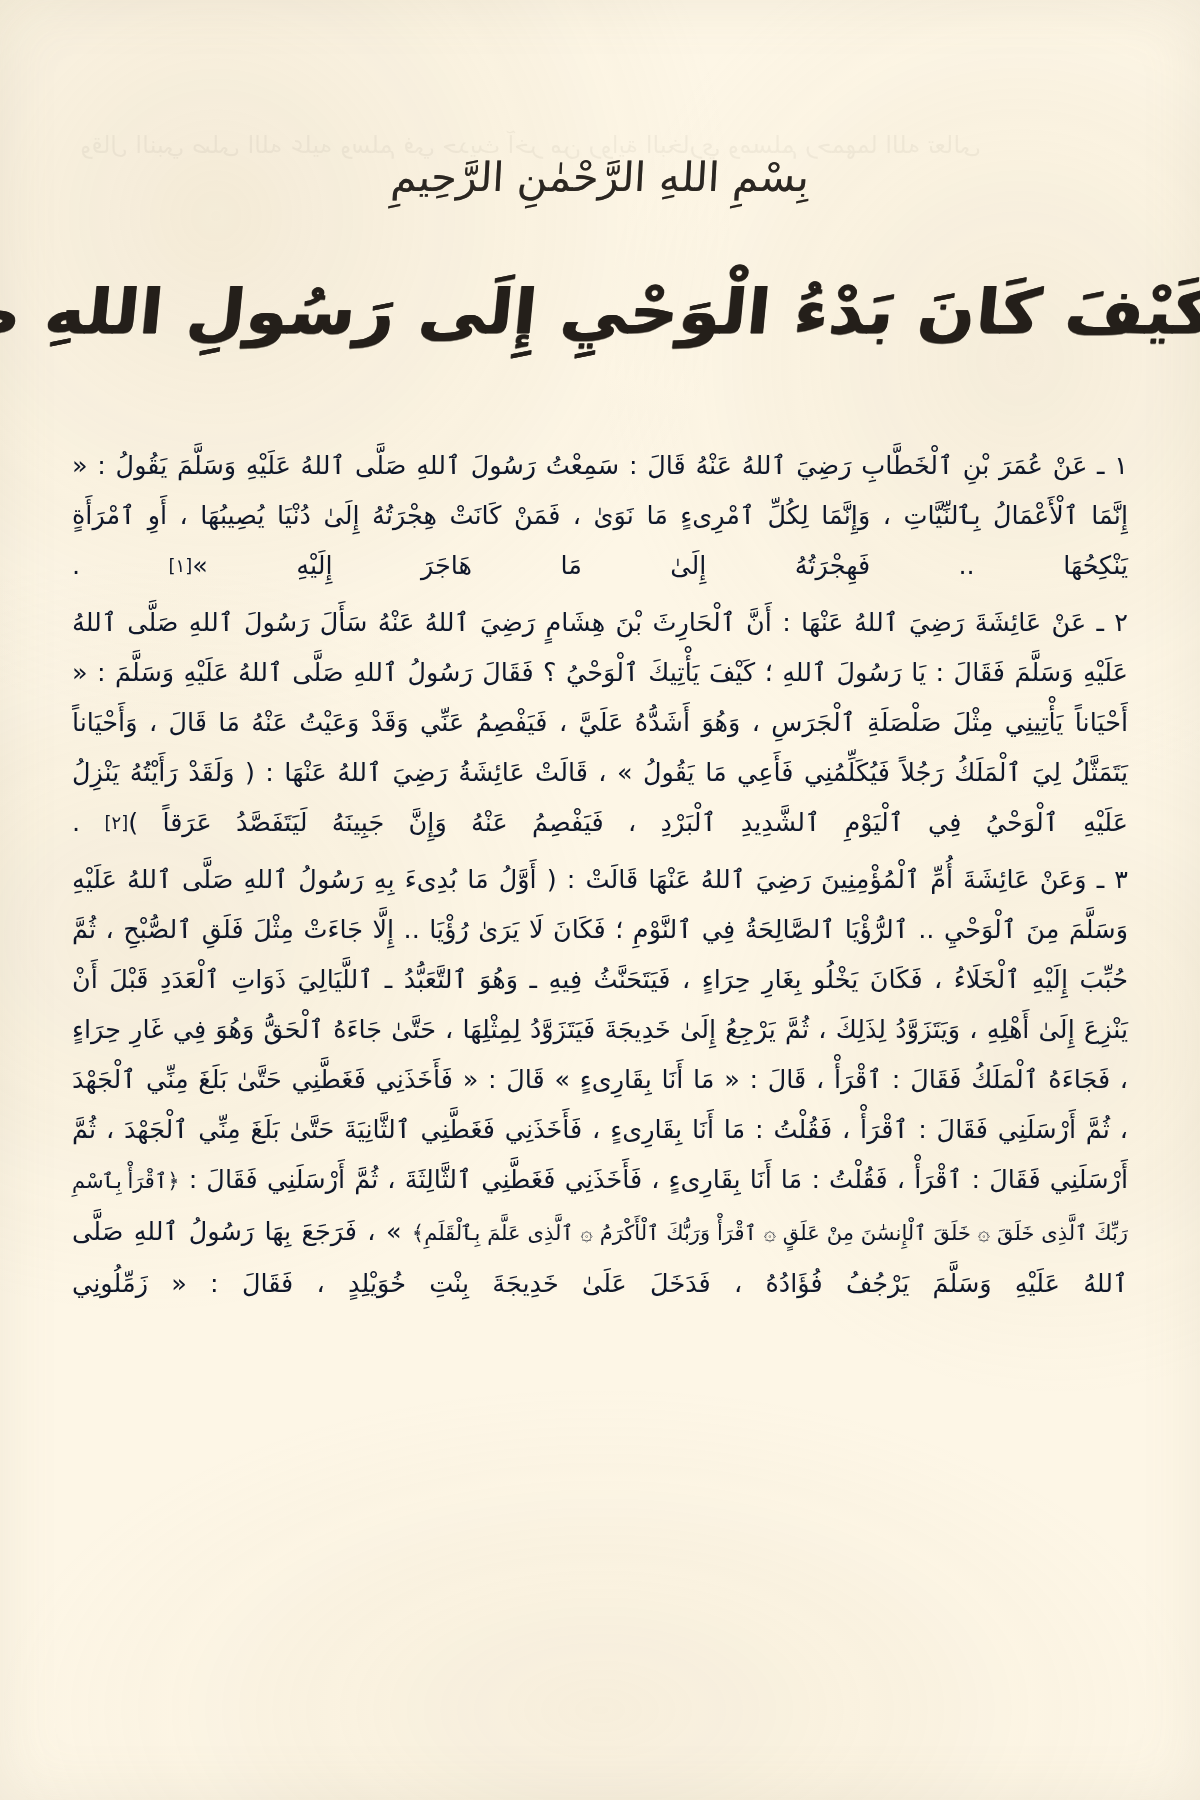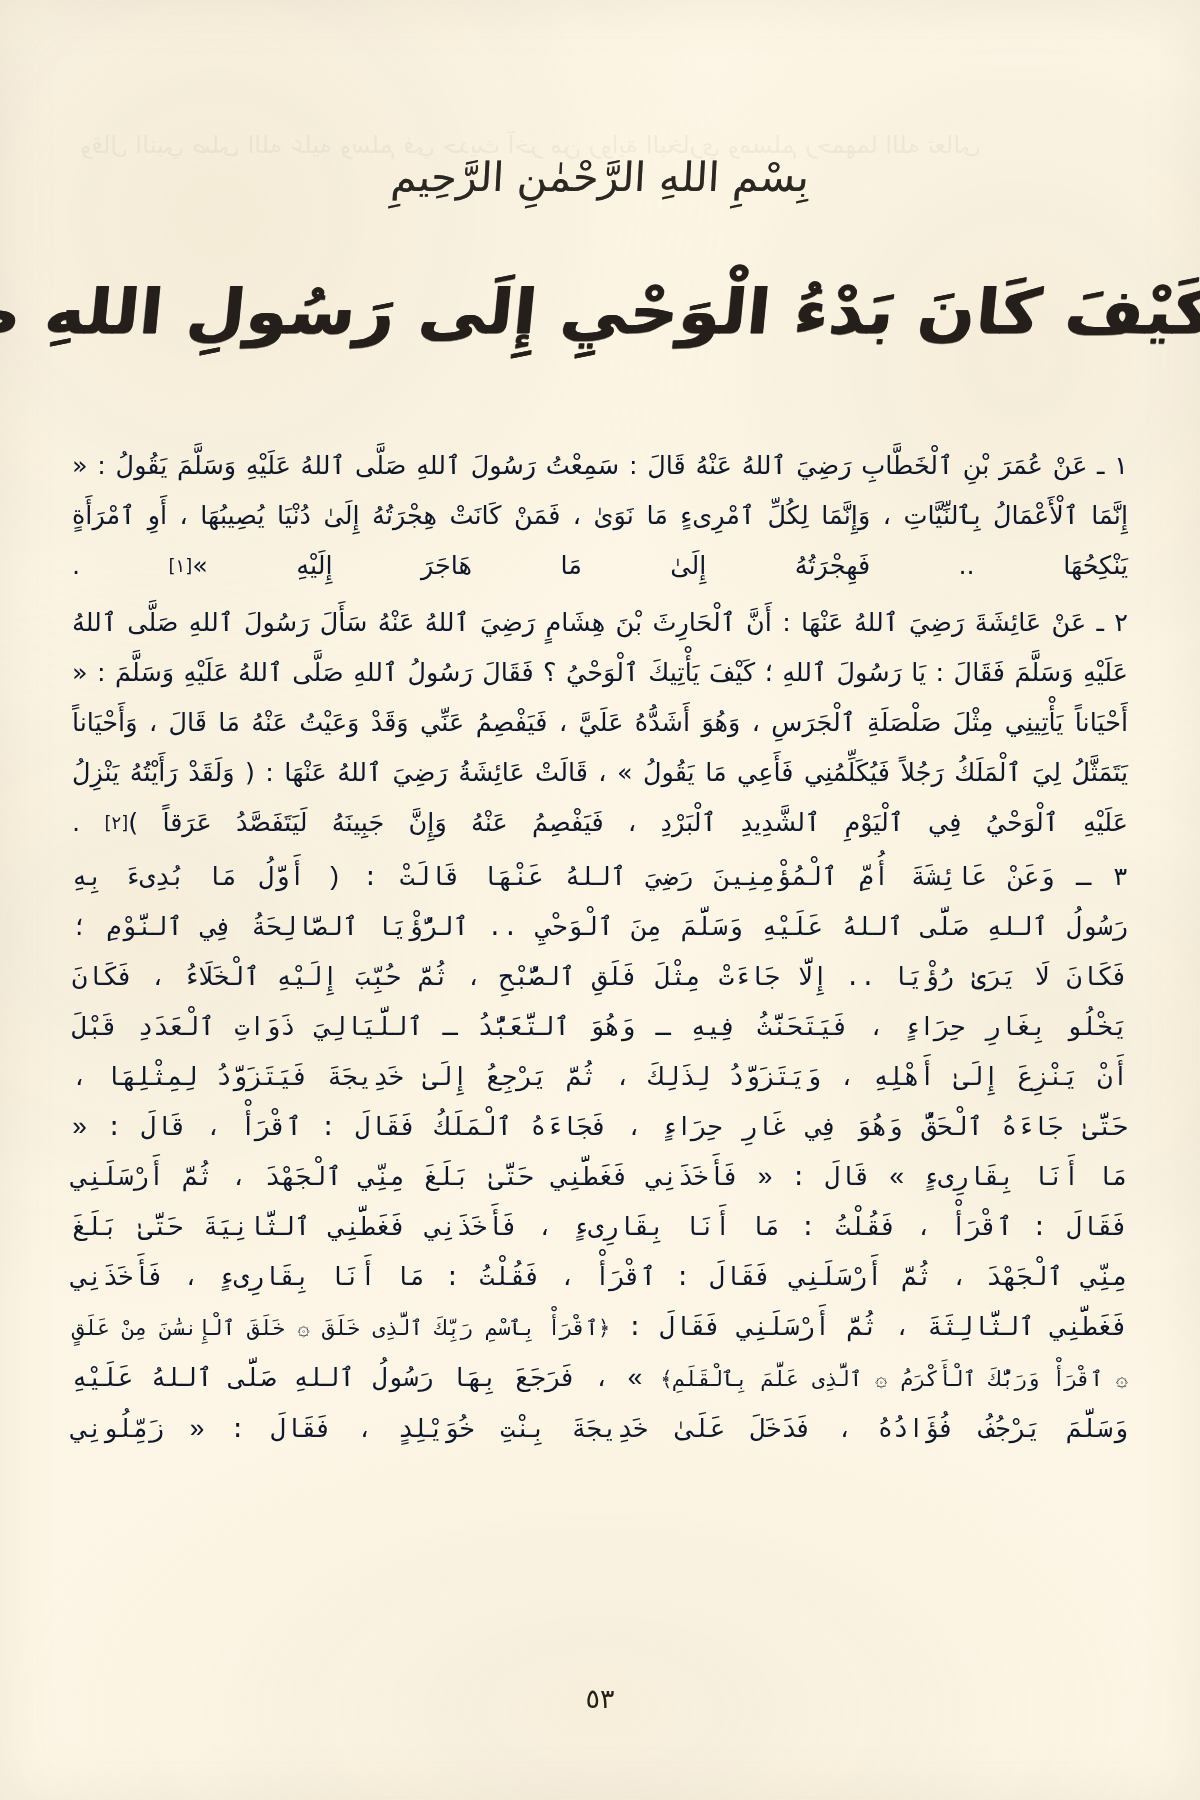--- a/index.html
+++ b/index.html
@@ -98,21 +98,20 @@
     text-justify: inter-word;
     word-spacing: 1px;
   }
   .hadith {
     margin: 0 0 6px 0;
     text-align: justify;
     text-align-last: justify;
   }
   .hadith:last-of-type {
     text-align-last: justify;
-    font-family: Liberation Mono, monospace;
   }
   .hadith-num {
     font-weight: 400;
   }
   .footnote-ref {
     font-size: 18px;
     vertical-align: 2px;
   }
   .quran {
     font-size: 21px;
@@ -191,15 +190,14 @@
         <span class="hadith-num">٣</span>
         <span>ـ</span>
         <span>وَعَنْ عَائِشَةَ أُمِّ ٱلْمُؤْمِنِينَ رَضِيَ ٱللهُ عَنْهَا قَالَتْ : ( أَوَّلُ مَا بُدِىءَ بِهِ رَسُولُ ٱللهِ صَلَّى ٱللهُ عَلَيْهِ وَسَلَّمَ مِنَ ٱلْوَحْيِ .. ٱلرُّؤْيَا ٱلصَّالِحَةُ فِي ٱلنَّوْمِ ؛ فَكَانَ لَا يَرَىٰ رُؤْيَا .. إِلَّا جَاءَتْ مِثْلَ فَلَقِ ٱلصُّبْحِ ، ثُمَّ حُبِّبَ إِلَيْهِ ٱلْخَلَاءُ ، فَكَانَ يَخْلُو بِغَارِ حِرَاءٍ ، فَيَتَحَنَّثُ فِيهِ ـ وَهُوَ ٱلتَّعَبُّدُ ـ ٱللَّيَالِيَ ذَوَاتِ ٱلْعَدَدِ قَبْلَ أَنْ يَنْزِعَ إِلَىٰ أَهْلِهِ ، وَيَتَزَوَّدُ لِذَلِكَ ، ثُمَّ يَرْجِعُ إِلَىٰ خَدِيجَةَ فَيَتَزَوَّدُ لِمِثْلِهَا ، حَتَّىٰ جَاءَهُ ٱلْحَقُّ وَهُوَ فِي غَارِ حِرَاءٍ ، فَجَاءَهُ ٱلْمَلَكُ فَقَالَ : ٱقْرَأْ ، قَالَ : « مَا أَنَا بِقَارِىءٍ » قَالَ : « فَأَخَذَنِي فَغَطَّنِي حَتَّىٰ بَلَغَ مِنِّي ٱلْجَهْدَ ، ثُمَّ أَرْسَلَنِي فَقَالَ : ٱقْرَأْ ، فَقُلْتُ : مَا أَنَا بِقَارِىءٍ ، فَأَخَذَنِي فَغَطَّنِي ٱلثَّانِيَةَ حَتَّىٰ بَلَغَ مِنِّي ٱلْجَهْدَ ، ثُمَّ أَرْسَلَنِي فَقَالَ : ٱقْرَأْ ، فَقُلْتُ : مَا أَنَا بِقَارِىءٍ ، فَأَخَذَنِي فَغَطَّنِي ٱلثَّالِثَةَ ، ثُمَّ أَرْسَلَنِي فَقَالَ :</span>
         <span class="quran">﴿</span><span class="quran">ٱقْرَأْ بِٱسْمِ رَبِّكَ ٱلَّذِى خَلَقَ ۞ خَلَقَ ٱلْإِنسَٰنَ مِنْ عَلَقٍ ۞ ٱقْرَأْ وَرَبُّكَ ٱلْأَكْرَمُ ۞ ٱلَّذِى عَلَّمَ بِٱلْقَلَمِ</span><span class="quran">﴾</span>
         <span>» ، فَرَجَعَ بِهَا رَسُولُ ٱللهِ صَلَّى ٱللهُ عَلَيْهِ وَسَلَّمَ يَرْجُفُ فُؤَادُهُ ، فَدَخَلَ عَلَىٰ خَدِيجَةَ بِنْتِ خُوَيْلِدٍ ، فَقَالَ : « زَمِّلُونِي</span>
       </p>
 
     </div>
   </div>
 
-  <div class="page-number">٥٣</div>
 
 </div>
 
 </body></html>

